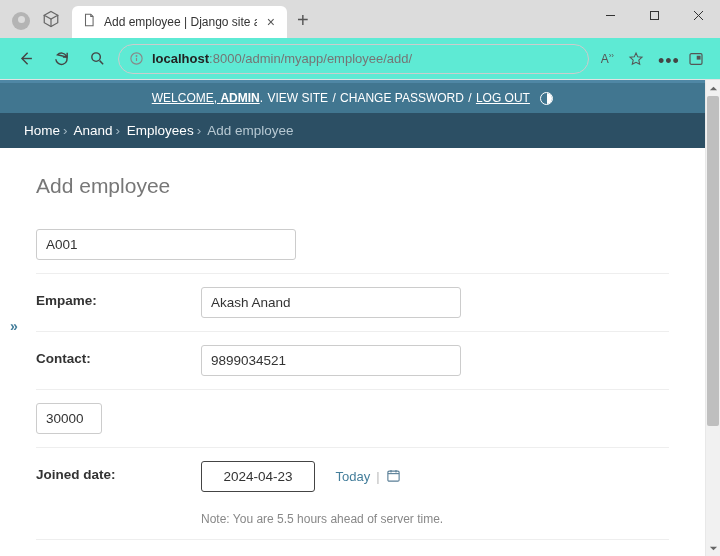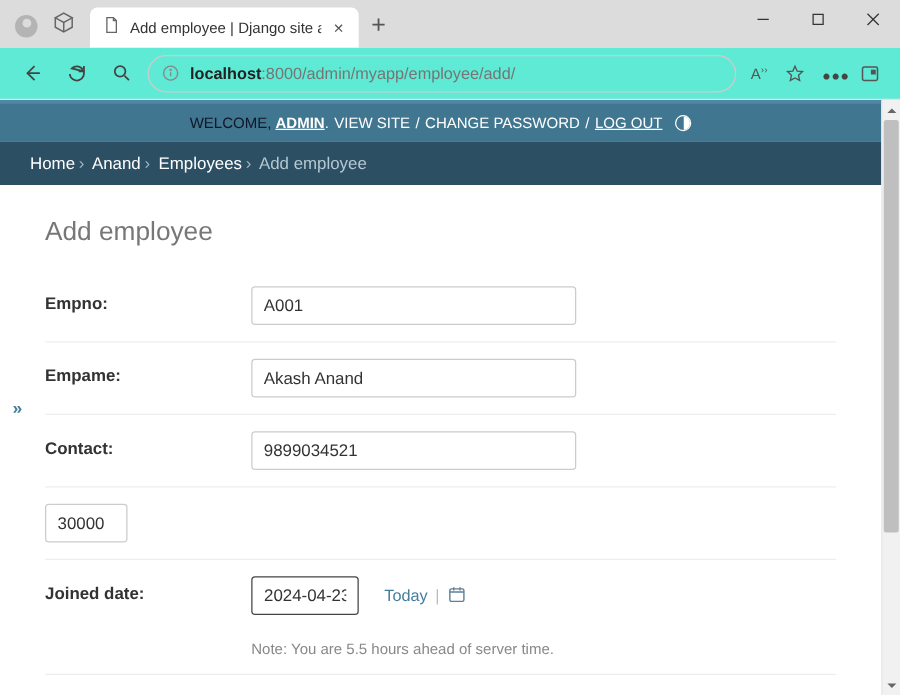--- a/index.html
+++ b/index.html
@@ -34,41 +34,41 @@
   .viewport { position:relative; height: calc(556px - 38px - 42px); display:flex; }
   .content { flex:1; overflow:hidden; position:relative; }
   .scrollbar { width:15px; background:#f1f1f1; border-left:1px solid #e8e8e8; display:flex; flex-direction:column; align-items:center; }
   .scroll-arrow { width:100%; height:16px; display:flex; align-items:center; justify-content:center; }
   .scroll-arrow svg { width:9px; height:9px; }
   .scroll-thumb { width:12px; background:#bfbfbf; border-radius:2px; margin-top:0; height:330px; }
   .scroll-arrow.bottom { margin-top:auto; }
 
   
   .dj-header { background:#417690; color:#fff; font-size:12px; text-align:center; padding:8px 0; position:relative; border-top:3px solid #4f87a5;}
-  .dj-header .wel { color:#0f172a; }
+  .dj-header .wel { color:#ffffff;text-decoration:underline; }
   .dj-header strong { color:#fff;text-decoration:underline; }
   .dj-header a { color:#ffffff; text-decoration:none; padding:0 1px;}
   .dj-header a.logout { text-decoration:underline; }
   .theme-toggle { display:inline-block; width:13px; height:13px; border:1.5px solid #fff; border-radius:50%; vertical-align:middle; margin-left:6px; position:relative; overflow:hidden;}
   .theme-toggle::after{content:"";position:absolute;right:0;top:0;width:50%;height:100%;background:#fff;}
 
   .breadcrumb { background:#2c4f64; color:#fff; font-size:13.5px; padding:10px 24px; }
   .breadcrumb a { color:#fff; text-decoration:none; }
   .breadcrumb .final { color:#b6c8d2; }
   .breadcrumb .sep { color:#9fb5c2; padding:0 3px; }
 
   .page-body { padding: 16px 36px 20px 36px; position:relative;}
   h1.page-title { font-size:21px; font-weight:400; color:#777; margin: 10px 0 18px 0; }
 
   .form-row { display:flex; align-items:flex-start; padding:13px 0; border-bottom:1px solid #eee; }
   .form-row label { width:165px; font-size:13.5px; font-weight:700; color:#333; padding-top:6px; }
   .form-row .field { flex:1; }
   .form-row input[type=text] { width:260px; height:31px; border:1px solid #ccc; border-radius:3px; padding:0 9px; font-size:13.5px; color:#333; }
   .form-row.salary input[type=text]{ width:66px; }
-  .form-row.date input[type=text]{ width:86px; border:1.5px solid #444;text-align:center; }
+  .form-row.date input[type=text]{ width:114px; border:1.5px solid #444;text-align:center; }
   .date-extras { display:inline-flex; align-items:center; margin-left:16px; gap:6px; color:#555; font-size:13px;}
   .date-extras a{ color:#447e9b; text-decoration:none;}
   .date-extras .pipe{ color:#bbb; }
   .cal-icon svg{ width:15px; height:15px; }
   .note { font-size:12px; color:#888; margin-top:20px; }
 
   .submit-row { margin-top:22px; background:#f8f8f8; padding:11px 10px; border-radius:4px; display:flex; gap:8px; }
 
   .toggle-handle { position:absolute; left:10px; top:50%; color:#447e9b; font-size:14px; font-weight:bold;}
 </style>
@@ -175,21 +175,20 @@
       <a href="#">Home</a><span class="sep">›</span>
       <a href="#">Anand</a><span class="sep">›</span>
       <a href="#">Employees</a><span class="sep">›</span>
       <span class="final">Add employee</span>
     </div>
 
     <div class="page-body">
       <h1 class="page-title">Add employee</h1>
 
       <div class="form-row">
-        <label>Empno:</label>
         <div class="field"><input type="text" value="A001" style=""></div>
       </div>
 
       <div class="form-row">
         <label>Empame:</label>
         <div class="field"><input type="text" value="Akash Anand" style=""></div>
       </div>
 
       <div class="form-row">
         <label>Contact:</label>

